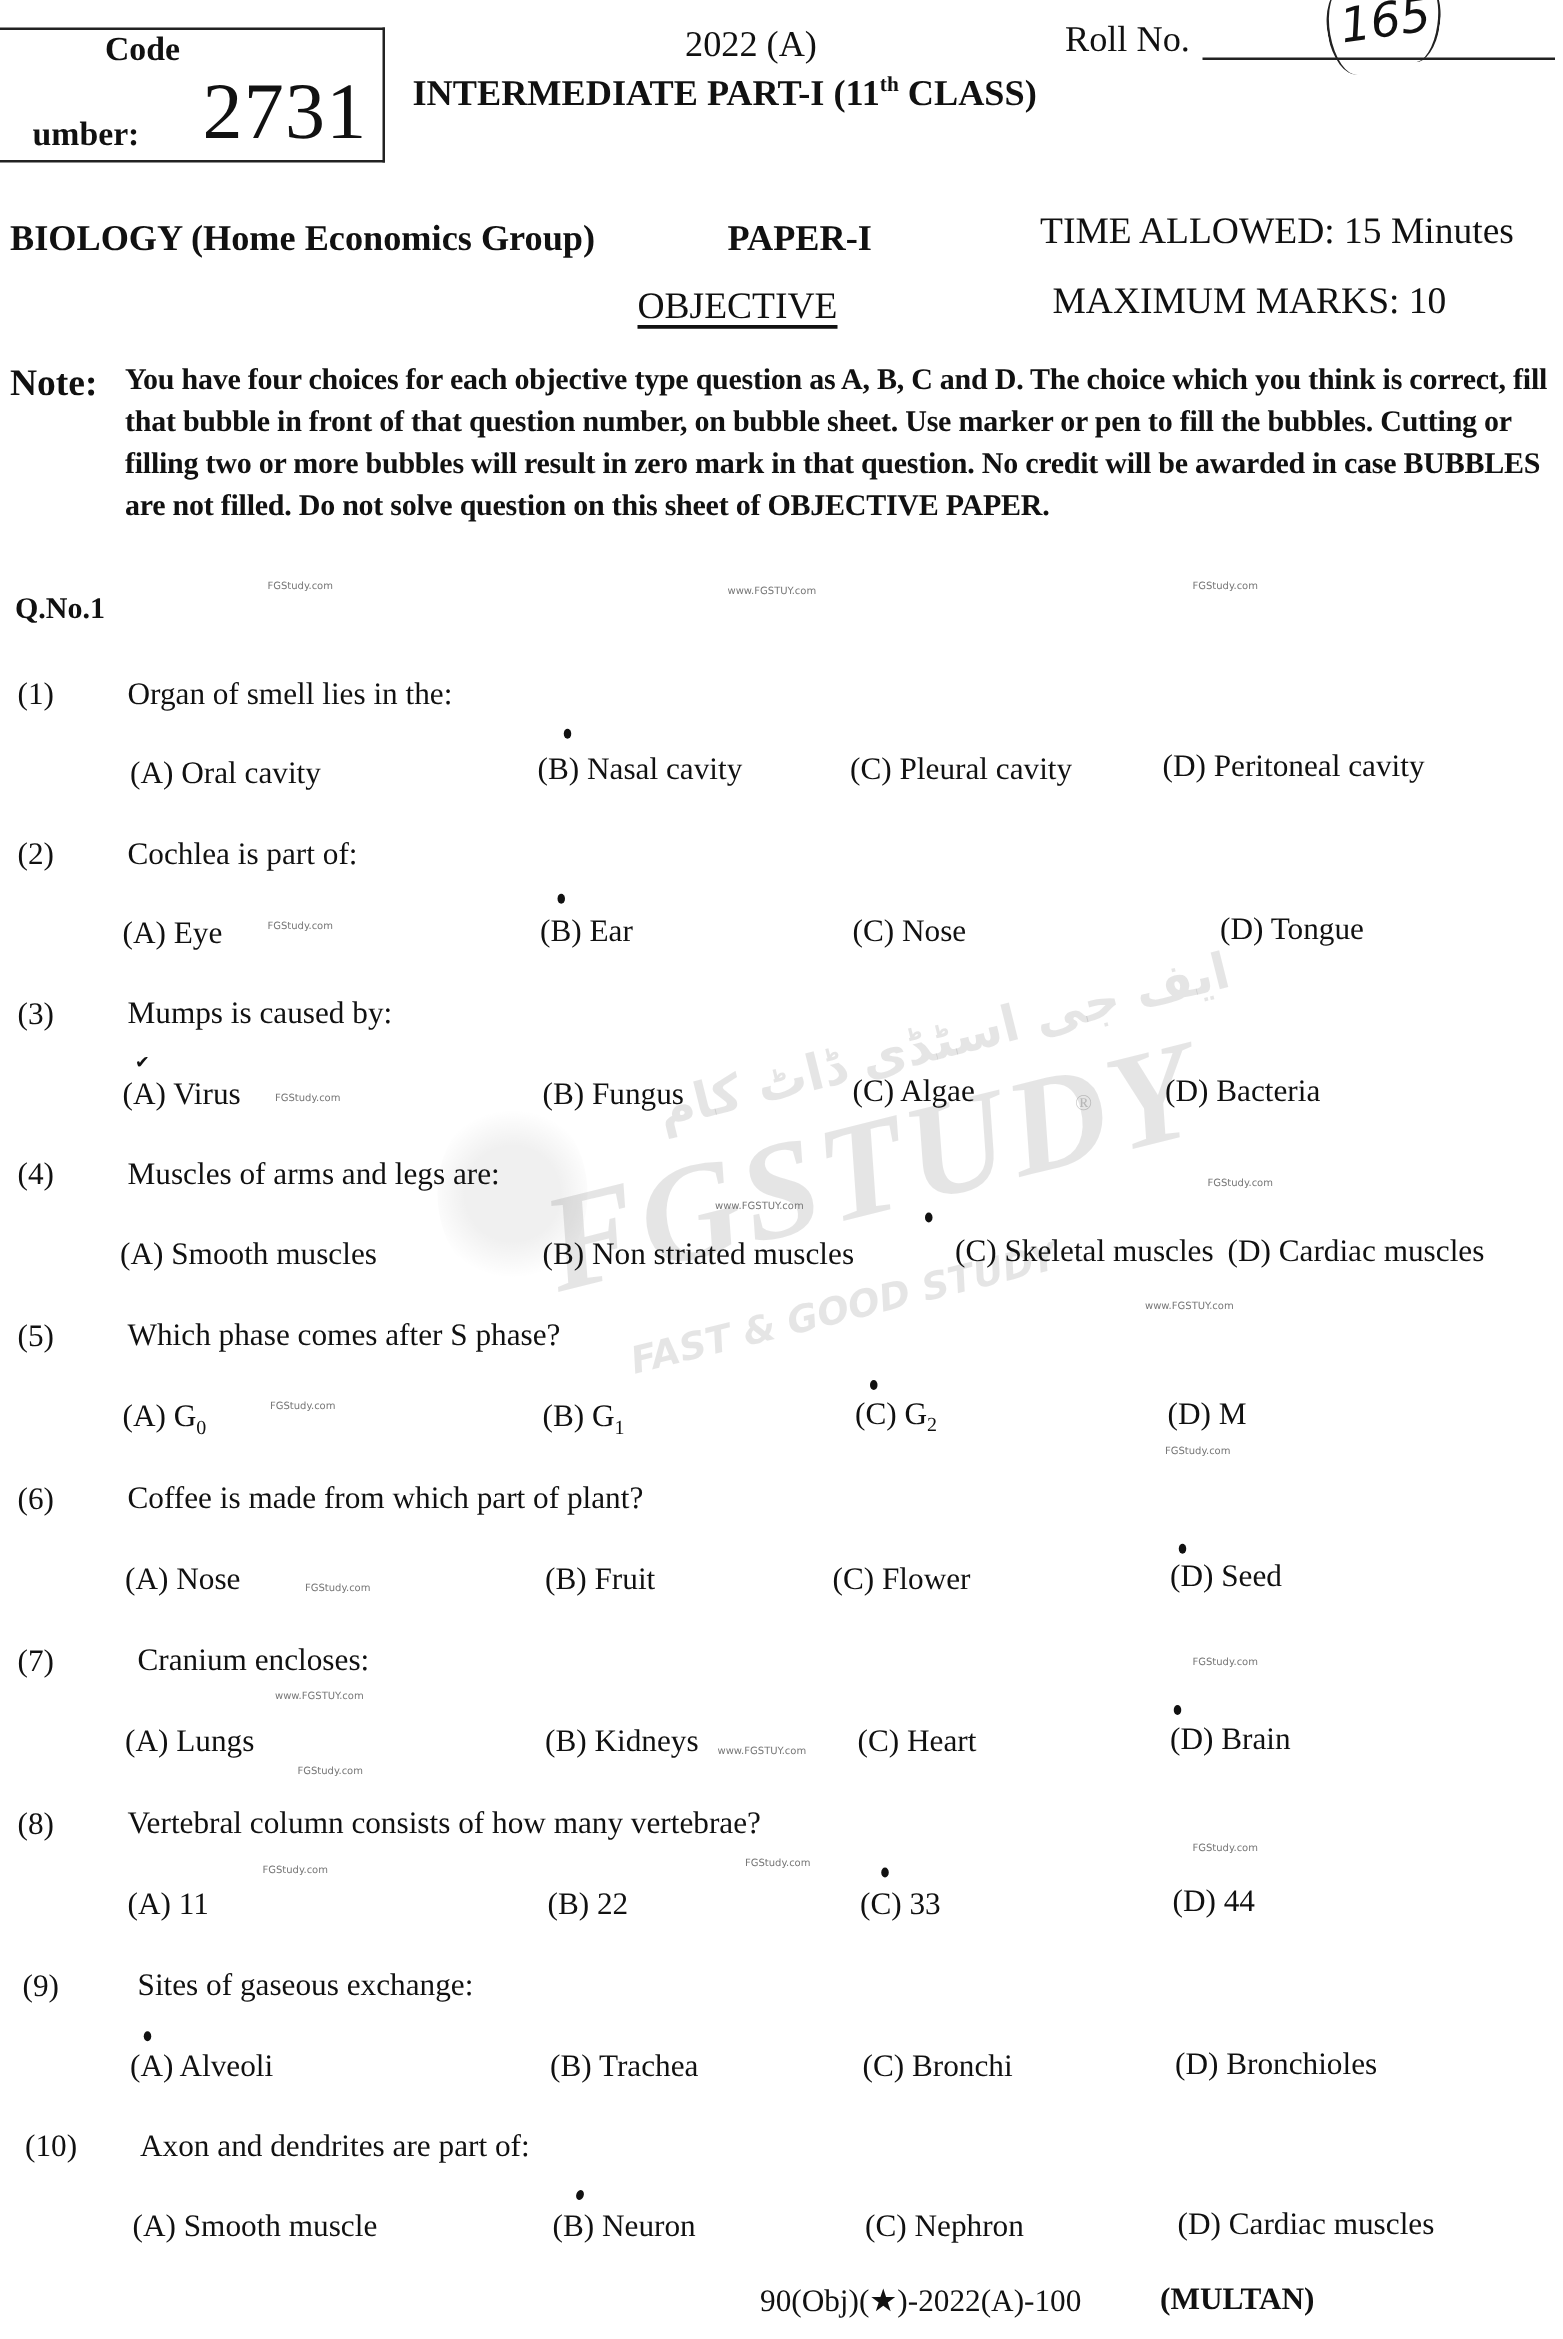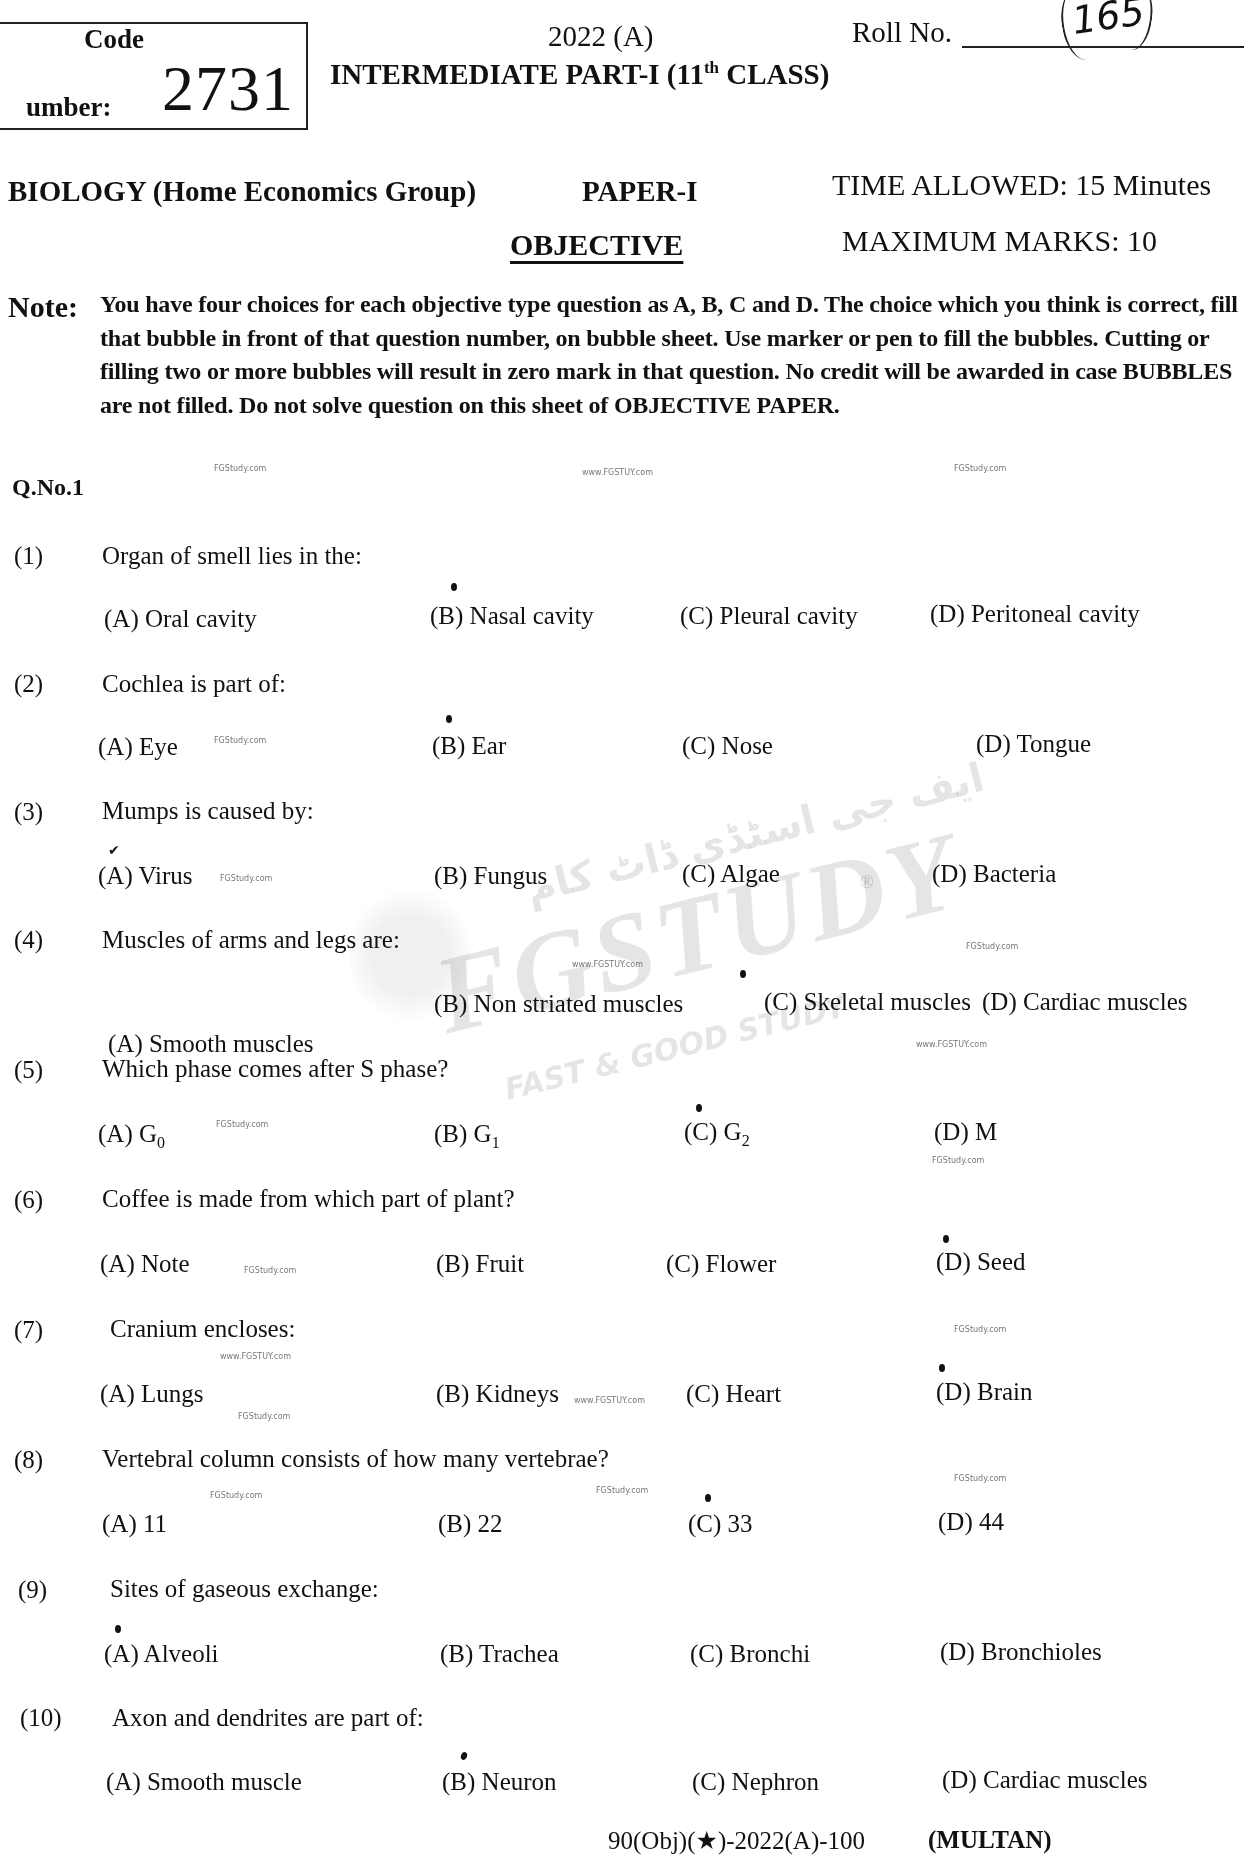--- a/index.html
+++ b/index.html
@@ -29,21 +29,21 @@
     border-left: 2px solid #222; border-radius: 50% 0 0 50%; transform: rotate(-10deg); }
   #roll-paren-r { position: absolute; left: 1120px; top: -14px; width: 30px; height: 64px;
     border-right: 2px solid #222; border-radius: 0 50% 50% 0; transform: rotate(8deg); }
 
   #exam-title { left: 330px; top: 58px; font-size: 29px; font-weight: bold; }
   #exam-title sup { font-size: 17px; }
 
   #subject { left: 8px; top: 175px; font-size: 29px; font-weight: bold; }
   #paper { left: 582px; top: 175px; font-size: 29px; font-weight: bold; }
   #time { left: 832px; top: 168px; font-size: 30px; }
-  #objective { left: 510px; top: 228px; font-size: 30px; font-weight: bold; text-decoration: underline; text-underline-offset: 6px; text-decoration-thickness: 3px; text-align: center; }
+  #objective { left: 510px; top: 228px; font-size: 30px; font-weight: normal; text-decoration: underline; text-underline-offset: 6px; text-decoration-thickness: 3px; text-align: center; }
   #marks { left: 842px; top: 224px; font-size: 30px; }
 
   #note-label { left: 8px; top: 290px; font-size: 30px; font-weight: bold; }
   #note-text {
     position: absolute; left: 100px; top: 288px; width: 1140px;
     font-size: 24px; font-weight: bold; line-height: 33.5px; letter-spacing: -0.2px;
   }
 
   #qno { left: 12px; top: 474px; font-size: 24px; font-weight: bold; }
 
@@ -151,37 +151,37 @@
   <div class="q-num" style="top:798px;">(3)</div>
   <div class="q-text" style="top:797px;">Mumps is caused by:</div>
   <div class="opt" style="left:98px;top:862px;">(A) Virus</div>
   <div class="opt" style="left:434px;top:862px;">(B) Fungus</div>
   <div class="opt" style="left:682px;top:860px;">(C) Algae</div>
   <div class="opt" style="left:932px;top:860px;">(D) Bacteria</div>
   <div class="abs" style="left:108px;top:842px;font-size:14px;font-family:'DejaVu Sans',sans-serif;">✔</div>
 
   <div class="q-num" style="top:926px;">(4)</div>
   <div class="q-text" style="top:926px;">Muscles of arms and legs are:</div>
-  <div class="opt" style="left:108px;top:990px;margin-top:40px;">(A) Smooth muscles</div>
+  <div class="opt" style="left:96px;top:990px;">(A) Smooth muscles</div>
   <div class="opt" style="left:434px;top:990px;">(B) Non striated muscles</div>
   <div class="opt" style="left:732px;top:988px;margin-left:32px;">(C) Skeletal muscles</div>
   <div class="opt" style="left:982px;top:988px;">(D) Cardiac muscles</div>
   <div class="mark-dot" style="left:740px;top:970px;"></div>
 
   <div class="q-num" style="top:1056px;">(5)</div>
   <div class="q-text" style="top:1055px;">Which phase comes after S phase?</div>
   <div class="opt" style="left:98px;top:1120px;"><span>(A) G</span><sub>0</sub></div>
   <div class="opt" style="left:434px;top:1120px;"><span>(B) G</span><sub>1</sub></div>
   <div class="opt" style="left:684px;top:1118px;"><span>(C) G</span><sub>2</sub></div>
   <div class="opt" style="left:934px;top:1118px;">(D)  M</div>
   <div class="mark-dot" style="left:696px;top:1104px;"></div>
 
   <div class="q-num" style="top:1186px;">(6)</div>
   <div class="q-text" style="top:1185px;">Coffee is made from which part of plant?</div>
-  <div class="opt" style="left:100px;top:1250px;">(A) Note</div>
+  <div class="opt" style="left:100px;top:1250px;">(A) Nose</div>
   <div class="opt" style="left:436px;top:1250px;">(B) Fruit</div>
   <div class="opt" style="left:666px;top:1250px;">(C) Flower</div>
   <div class="opt" style="left:936px;top:1248px;">(D) Seed</div>
   <div class="mark-dot" style="left:943px;top:1235px;"></div>
 
   <div class="q-num" style="top:1316px;">(7)</div>
   <div class="q-text" style="left:110px;top:1315px;text-align:right;">Cranium encloses:</div>
   <div class="opt" style="left:100px;top:1380px;">(A) Lungs</div>
   <div class="opt" style="left:436px;top:1380px;">(B) Kidneys</div>
   <div class="opt" style="left:686px;top:1380px;">(C) Heart</div>

